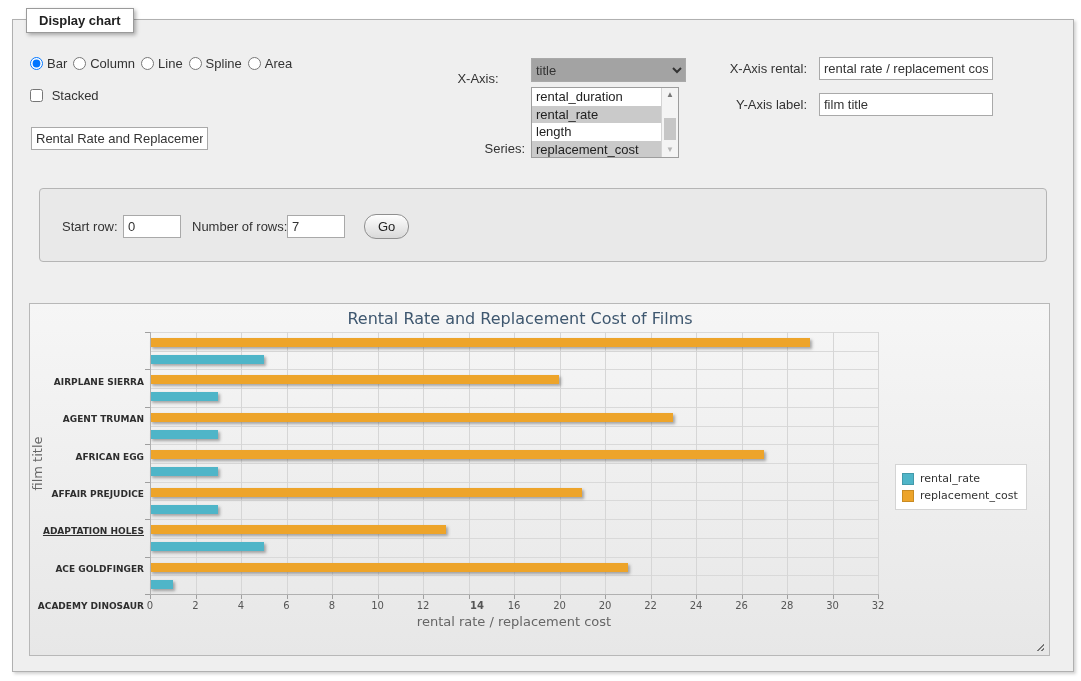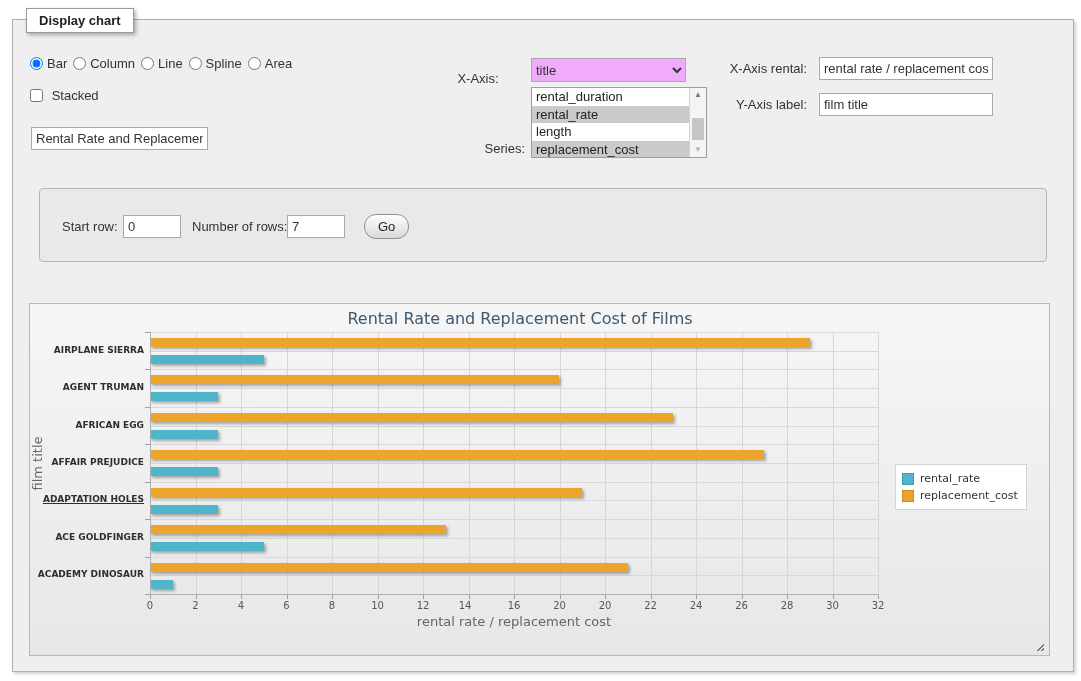--- a/index.html
+++ b/index.html
@@ -25,23 +25,23 @@
                      padding:2px 4px; font-family:"Liberation Sans",sans-serif; }
   .title-input { position:absolute; left:18px; top:107px; width:177px; height:23px; }
 
   .lbl { position:absolute; font-size:13px; color:#333; text-align:right; }
   #xaxis-lbl   { left:418px; top:51px;  width:94px;text-align:center; }
   #series-lbl  { left:418px; top:121px; width:94px; }
   #xaxislabel-lbl { left:700px; top:41px; width:94px; }
   #yaxislabel-lbl { left:700px; top:77px; width:94px; }
 
   .xaxis-select { position:absolute; left:518px; top:38px; width:155px; height:24px;
-                  font-size:13px; color:#333; background:#f0abfc; border:1px solid #a9a9a9;
+                  font-size:13px; color:#333; background:#a3a3a3; border:1px solid #a9a9a9;
                   font-family:"Liberation Sans",sans-serif; }
-  .listbox { position:absolute; left:518px; top:67px; width:176px; height:71px;
+  .listbox { position:absolute; left:518px; top:67px; width:148px; height:71px;
              background:#fff; border:1px solid #9d9d9d; overflow:hidden; }
   .listbox .opts { position:absolute; left:0; top:0; right:17px; bottom:0; }
   .listbox .opt { height:17.5px; line-height:17.5px; font-size:13px; color:#222; padding-left:4px;
                   white-space:nowrap; overflow:hidden; }
   .listbox .opt.sel { background:#cacaca; }
   .sbar { position:absolute; right:0; top:0; width:17px; bottom:0; background:#f4f4f4;
           border-left:1px solid #d4d4d4; }
   .sbar .arr { position:absolute; left:0; width:16px; height:14px; text-align:center;
                font-size:8px; line-height:14px; color:#777; }
   .sbar .arr.up { top:0; }
@@ -72,21 +72,21 @@
                  font-size:16px; color:#3E576F; }
   .plot { position:absolute; left:120px; top:28px; width:728px; height:262px; }
   .vgrid { position:absolute; top:0; bottom:0; width:1px; background:#d6d6d6; }
   .hgrid { position:absolute; left:0; right:0; height:1px; background:#d9d9d9; }
   .yaxisline { position:absolute; left:120px; top:28px; width:1px; height:262px; background:#b0b0b0; z-index:3; }
   .xaxisline { position:absolute; left:120px; top:290px; width:729px; height:1px; background:#b0b0b0; z-index:3; }
   .ytick { position:absolute; width:5px; height:1px; background:#9f9f9f; left:115px; z-index:3; }
   .xtick { position:absolute; width:1px; height:4px; background:#9f9f9f; top:291px; z-index:3; }
   .bar { position:absolute; left:0; height:9px; box-shadow:2px 2px 3px rgba(90,90,90,0.5); z-index:2; }
   .catlabel { position:absolute; right:8px; width:110px; text-align:right; font-size:9px;
-              font-weight:bold; color:#2e2e2e; white-space:nowrap; }
+              font-weight:bold; color:#2e2e2e; white-space:nowrap;margin-top:32px; }
   .xlabel { position:absolute; top:296px; width:30px; margin-left:-15px; text-align:center;
             font-size:10px; color:#555; }
   .xaxis-title { position:absolute; left:120px; width:728px; top:310px; text-align:center;
                  font-size:13px; color:#666; }
   .yaxis-title { position:absolute; left:-43px; top:152px; width:100px; text-align:center;
                  font-size:13px; color:#666; transform:rotate(-90deg); }
   .chart-legend { position:absolute; left:865px; top:160px; background:#fff;
                   border:1px solid #d4d4d4; padding:5px 8px 5px 6px; z-index:4; }
   .legend-item { display:flex; align-items:center; height:17px; white-space:nowrap; }
   .legend-swatch { width:12px; height:12px; margin-right:6px; border:1px solid rgba(0,0,0,0.15); }
@@ -219,21 +219,21 @@
         <div class="xlabel" style="left: 211px;">4</div>
         <div class="xtick" style="left: 256.5px;"></div>
         <div class="xlabel" style="left: 256.5px;">6</div>
         <div class="xtick" style="left: 302px;"></div>
         <div class="xlabel" style="left: 302px;">8</div>
         <div class="xtick" style="left: 347.5px;"></div>
         <div class="xlabel" style="left: 347.5px;">10</div>
         <div class="xtick" style="left: 393px;"></div>
         <div class="xlabel" style="left: 393px;">12</div>
         <div class="xtick" style="left: 438.5px;"></div>
-        <div class="xlabel" style="left: 435px;">14</div>
+        <div class="xlabel" style="left: 447px; font-weight: bold;">14</div>
         <div class="xtick" style="left: 484px;"></div>
         <div class="xlabel" style="left: 484px;">16</div>
         <div class="xtick" style="left: 529.5px;"></div>
         <div class="xlabel" style="left: 529.5px;">20</div>
         <div class="xtick" style="left: 575px;"></div>
         <div class="xlabel" style="left: 575px;">20</div>
         <div class="xtick" style="left: 620.5px;"></div>
         <div class="xlabel" style="left: 620.5px;">22</div>
         <div class="xtick" style="left: 666px;"></div>
         <div class="xlabel" style="left: 666px;">24</div>

